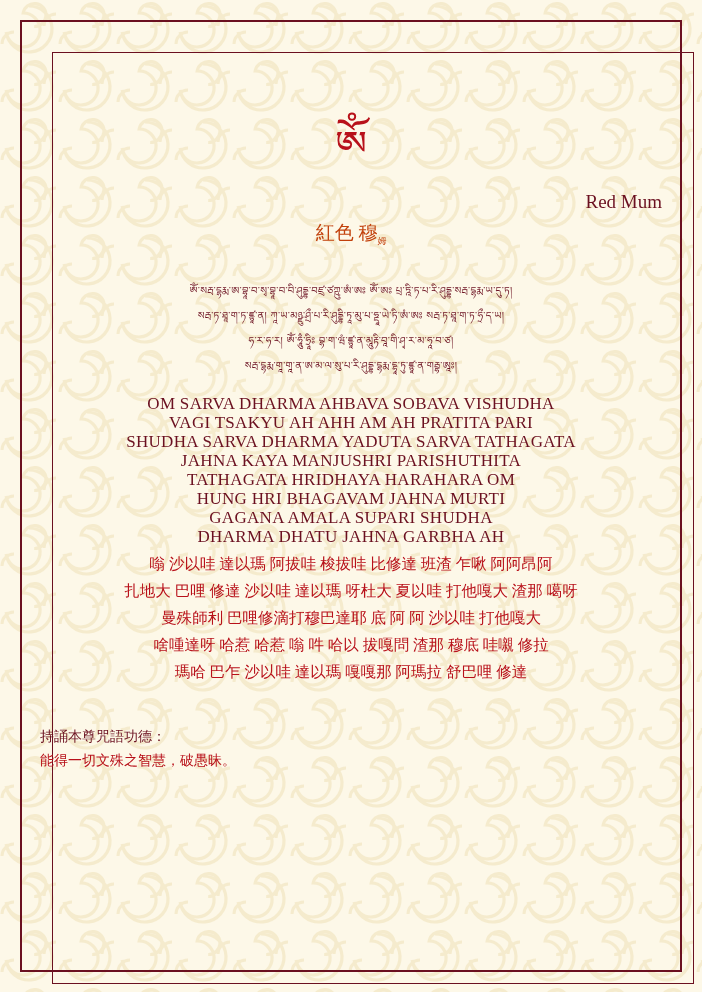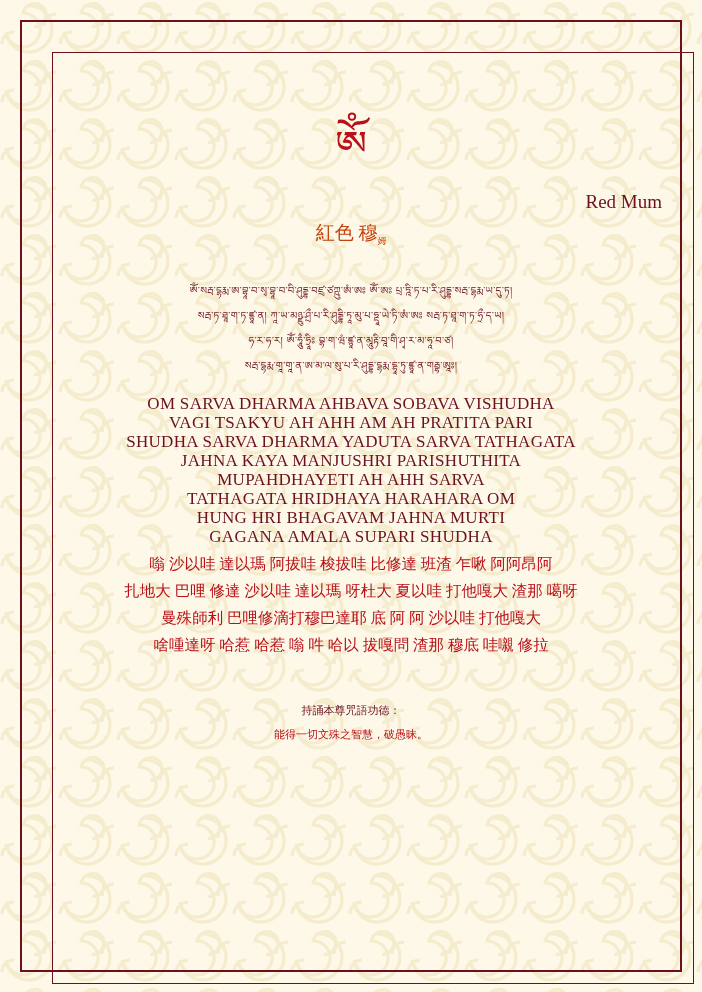--- a/index.html
+++ b/index.html
@@ -105,23 +105,22 @@
   .chinese-mantra {
     margin-top: 4px;
     text-align: center;
     color: #b8111a;
     font-size: 15.5px;
     line-height: 27px;
   }
 
   .benefit {
     margin-top: 40px;
-    text-align: center;
     color: #6b1020;
-    font-size: 11px;
+    font-size: 14px;
     line-height: 24px;
   }
   .benefit .line2 {
     color: #b8111a;
   }
 </style>
 </head>
 <body>
 
 <svg id="swirl-bg" xmlns="http://www.w3.org/2000/svg" viewBox="0 0 702 992" preserveAspectRatio="none">
@@ -155,31 +154,32 @@
     <div class="tib-line">སརྦ་ཏ་ཐཱ་ག་ཏ་ཛྙཱ་ན། ཀཱ་ཡ་མཉྫུ་ཤྲྀ་པ་རི་ཤུདྡྷི་ཏཱ་མུ་པ་ཧྡཱ་ཡེ་ཏི་ཨཾ་ཨཿ  སརྦ་ཏ་ཐཱ་ག་ཏ་ཧྲྀ་ད་ཡ།</div>
     <div class="tib-line">ཧ་ར་ཧ་ར། ཨོཾ་ཧཱུྃ་ཧྲཱིཿ  བྷ་ག་ཝཾ་ཛྙཱ་ན་མཱུརྟི་བཱ་གི་ཤྭ་ར་མ་ཧཱ་བ་ཙ།</div>
     <div class="tib-line">སརྦ་དྷརྨ་གཱ་གཱ་ན་ཨ་མ་ལ་སུ་པ་རི་ཤུདྡྷ་དྷརྨ་དྷཱ་ཏུ་ཛྙཱ་ན་གརྦྷ་ཨཱཿ།</div>
   </div>
 
   <div class="transliteration">
     <div>OM SARVA DHARMA AHBAVA SOBAVA VISHUDHA</div>
     <div>VAGI TSAKYU AH AHH AM AH PRATITA PARI</div>
     <div>SHUDHA SARVA DHARMA YADUTA SARVA TATHAGATA</div>
     <div>JAHNA KAYA MANJUSHRI PARISHUTHITA</div>
-    <div>MUPAHDHAYETI AH AHH SARVA</div>
     <div>TATHAGATA HRIDHAYA HARAHARA OM</div>
     <div>HUNG HRI BHAGAVAM JAHNA MURTI</div>
     <div>GAGANA AMALA SUPARI SHUDHA</div>
+    <div>DHARMA DHATU JAHNA GARBHA AH</div>
   </div>
 
   <div class="chinese-mantra">
     <div>嗡 沙以哇 達以瑪 阿拔哇 梭拔哇 比修達 班渣 乍啾 阿阿昂阿</div>
     <div>扎地大 巴哩 修達 沙以哇 達以瑪 呀杜大 夏以哇 打他嘎大 渣那 噶呀</div>
     <div>曼殊師利 巴哩修滴打穆巴達耶 底 阿 阿 沙以哇 打他嘎大</div>
     <div>啥喠達呀 哈惹 哈惹 嗡 吽 哈以 拔嘎問 渣那 穆底 哇嚫 修拉</div>
+    <div>瑪哈 巴乍 沙以哇 達以瑪 嘎嘎那 阿瑪拉 舒巴哩 修達</div>
   </div>
 
   <div class="benefit">
     <div>持誦本尊咒語功德：</div>
     <div class="line2">能得一切文殊之智慧，破愚昧。</div>
   </div>
 
 </div>
 
 </body></html>

